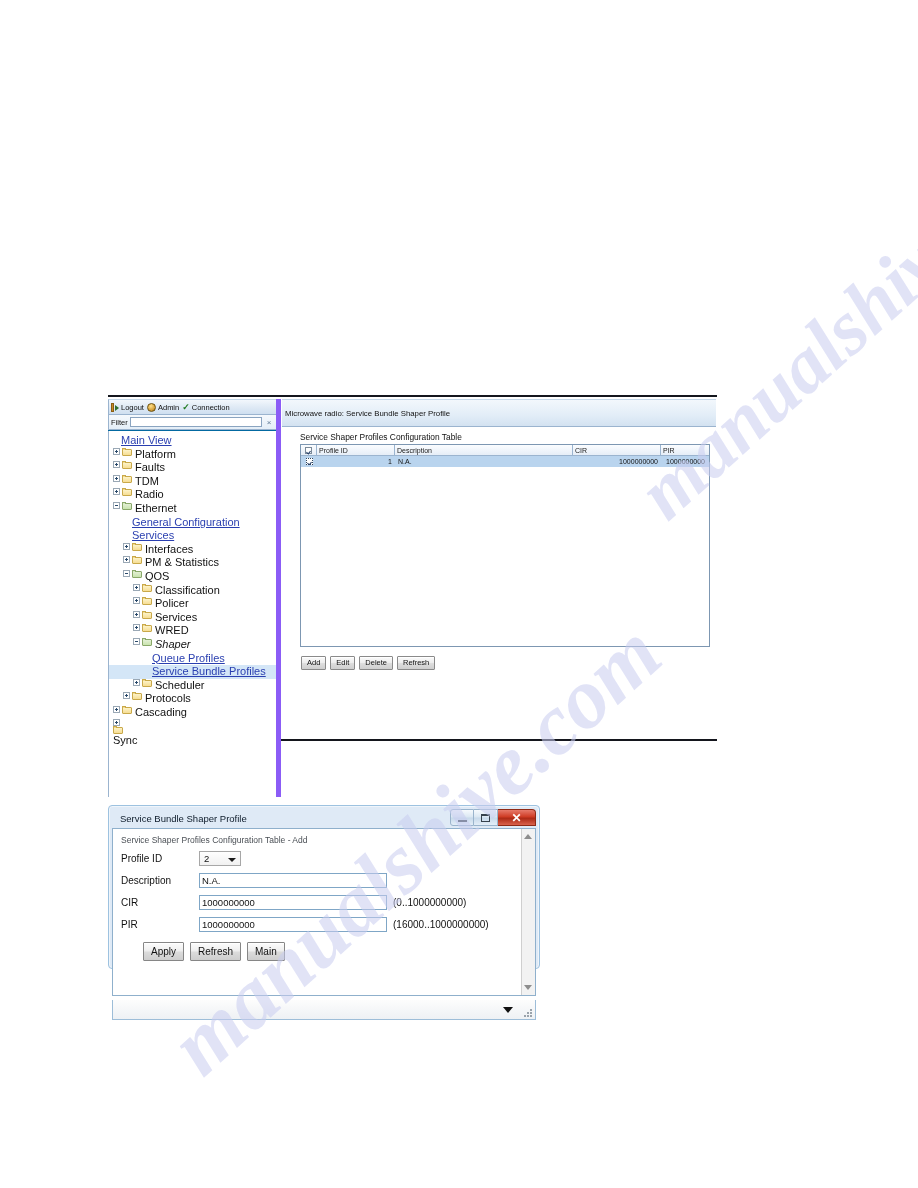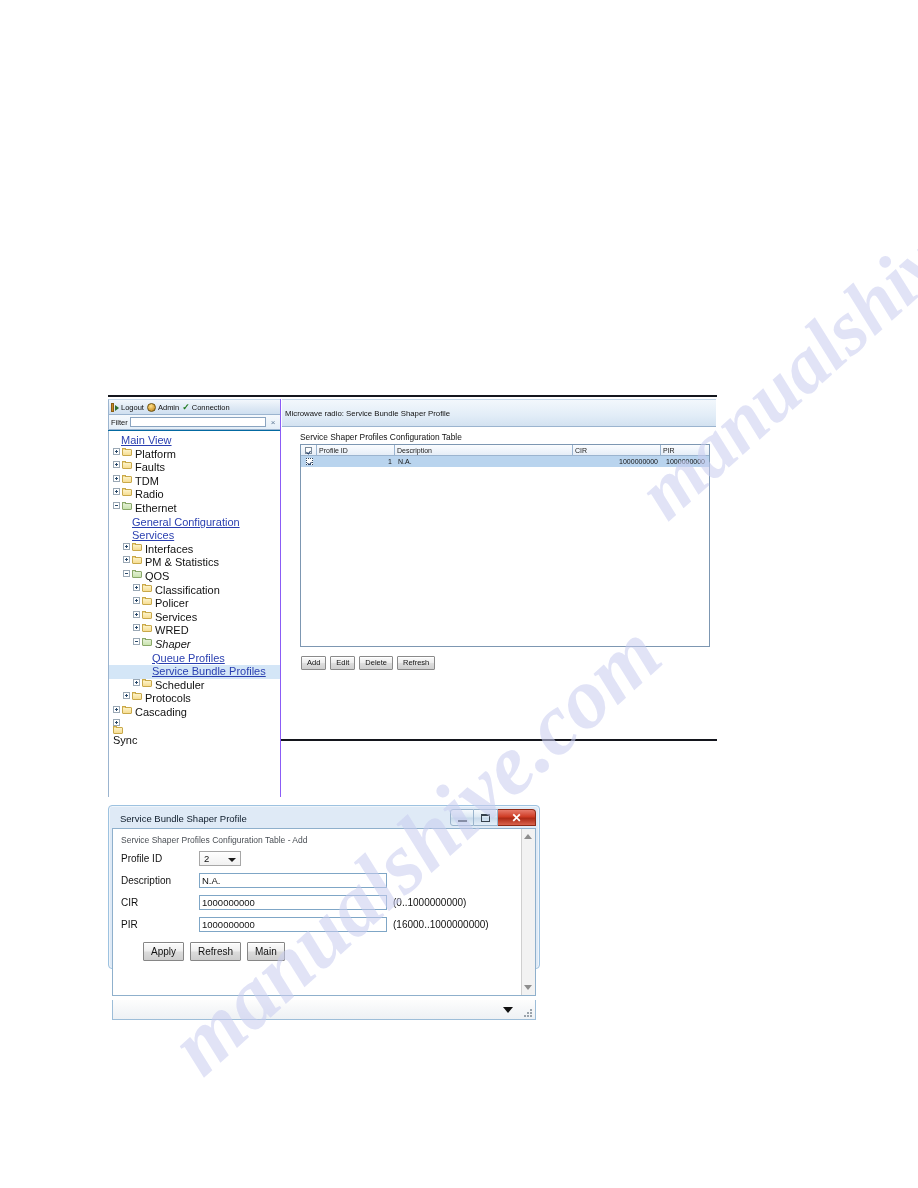--- a/index.html
+++ b/index.html
@@ -68,21 +68,21 @@
     background: #ffffff;
     z-index: 5;
   }
 
   
   .tree-panel {
     position: absolute;
     left: 0; top: 0;
     width: 173px; height: 398px;
     background: #0369a1;
-    border-right: 1px solid #8b5cf6;
+    border-right: 5px solid #8b5cf6;
     box-sizing: border-box;
   }
   .toolbar {
     height: 16px;
     background: linear-gradient(to bottom,#f2f7fc 0%,#dfeaf5 50%,#cfdff0 100%);
     border-bottom: 1px solid #9bb4cf;
     border-top: 1px solid #c3d6e8;
     border-left: 1px solid #9bb4cf;
     display: flex;
     align-items: center;

